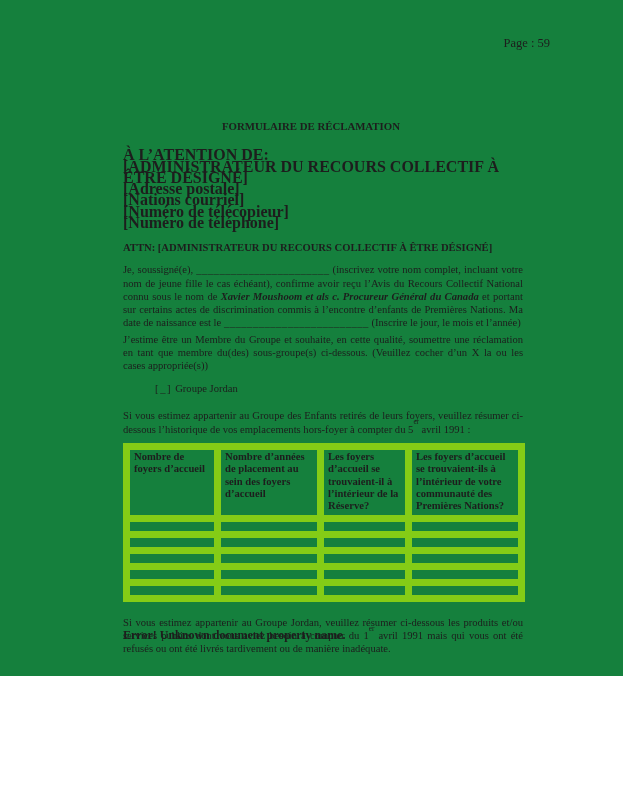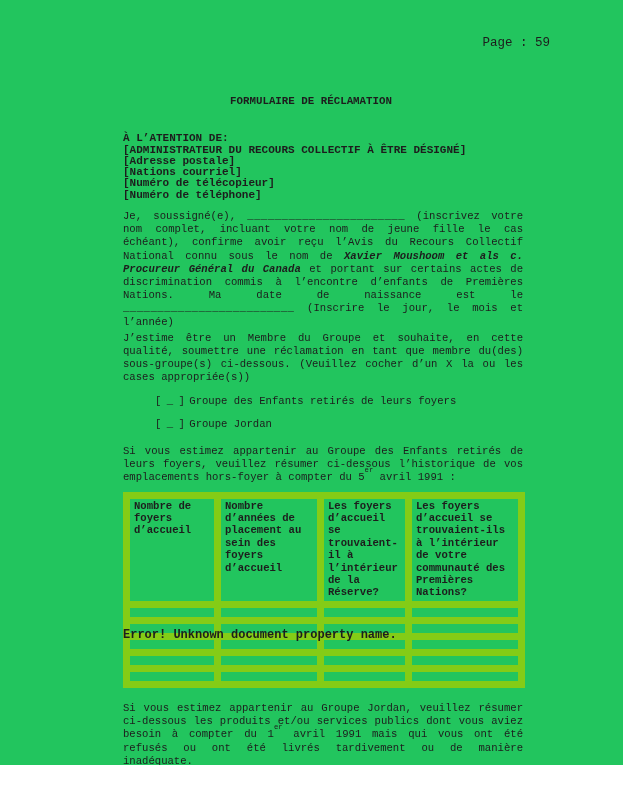--- a/index.html
+++ b/index.html
@@ -1,50 +1,50 @@
 <!DOCTYPE html>
 <html><head>
 <meta charset="utf-8">
 <style>
   html, body { margin: 0; padding: 0; background: #ffffff; }
   .page {
     position: relative;
     width: 623px;
-    height: 765px;
-    background: #22c55e;
-    font-family: Liberation Mono, monospace;
+    height: 676px;
+    background: #15803d;
+    font-family: Liberation Serif, serif;
     color: #1d1d1d;
     overflow: hidden;
   }
   .page-number {
     position: absolute;
     top: 36px;
     right: 73px;
     font-size: 12.5px;
   }
   .content {
     position: absolute;
     left: 123px;
     top: 0;
     width: 400px;
     font-size: 10.6px;
     line-height: 13.2px;
   }
   .form-title {
-    margin-top: 95px;
+    margin-top: 120px;
     width: 376px;
     text-align: center;
     font-weight: bold;
     font-size: 10.8px;
   }
   .recipient-block {
-    margin-top: 25px;
+    margin-top: 16px;
     font-weight: bold;
     line-height: 11.3px;
-    font-size: 11px;
+    font-size: 16px;
   }
   .attn-line {
     margin-top: 13px;
     font-weight: bold;
     font-size: 10.6px;
   }
   .para {
     margin: 0;
     margin-top: 9px;
     text-align: justify;
@@ -105,31 +105,29 @@
 
     <div class="recipient-block">
       <div>À L’ATENTION DE:</div>
       <div>[ADMINISTRATEUR DU RECOURS COLLECTIF À ÊTRE DÉSIGNÉ]</div>
       <div>[Adresse postale]</div>
       <div>[Nations courriel]</div>
       <div>[Numéro de télécopieur]</div>
       <div>[Numéro de téléphone]</div>
     </div>
 
+    <div class="attn-line">ATTN: [ADMINISTRATEUR DU RECOURS COLLECTIF À ÊTRE DÉSIGNÉ]</div>
 
     <p class="para">
       <span>Je, soussigné(e), </span><span class="blank">_______________________</span><span> (inscrivez votre nom complet, incluant votre nom de jeune fille le cas échéant), confirme avoir reçu l’Avis du Recours Collectif National connu sous le nom de </span><span class="case-name">Xavier Moushoom et als c. Procureur Général du Canada</span><span> et portant sur certains actes de discrimination commis à l’encontre d’enfants de Premières Nations. Ma date de naissance est le </span><span class="blank">_________________________</span><span> (Inscrire le jour, le mois et l’année)</span>
     </p>
 
     <p class="para tight">J’estime être un Membre du Groupe et souhaite, en cette qualité, soumettre une réclamation en tant que membre du(des) sous-groupe(s) ci-dessous. (Veuillez cocher d’un X la ou les cases appropriée(s))</p>
 
     <div class="checkbox-list">
-      <div class="checkbox-item">
-        <span class="checkbox-box">[ _ ]</span><span class="checkbox-label">Groupe des Enfants retirés de leurs foyers</span>
-      </div>
       <div class="checkbox-item">
         <span class="checkbox-box">[ _ ]</span><span class="checkbox-label">Groupe Jordan</span>
       </div>
     </div>
 
     <p class="para section">
       <span>Si vous estimez appartenir au Groupe des Enfants retirés de leurs foyers, veuillez résumer ci-dessous l’historique de vos emplacements hors-foyer à compter du 5</span><sup class="ordinal">er</sup><span> avril 1991 :</span>
     </p>
 
     <table class="placement-table">

